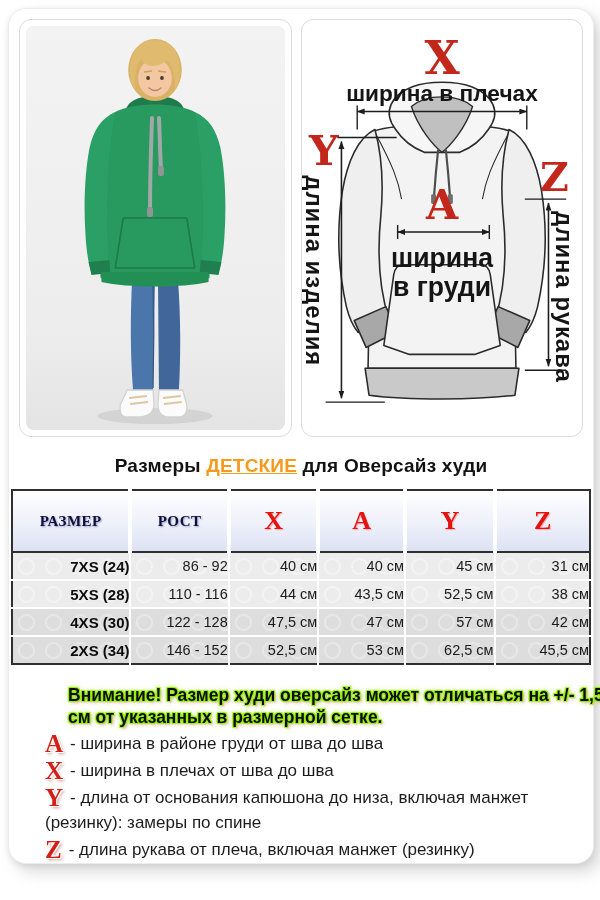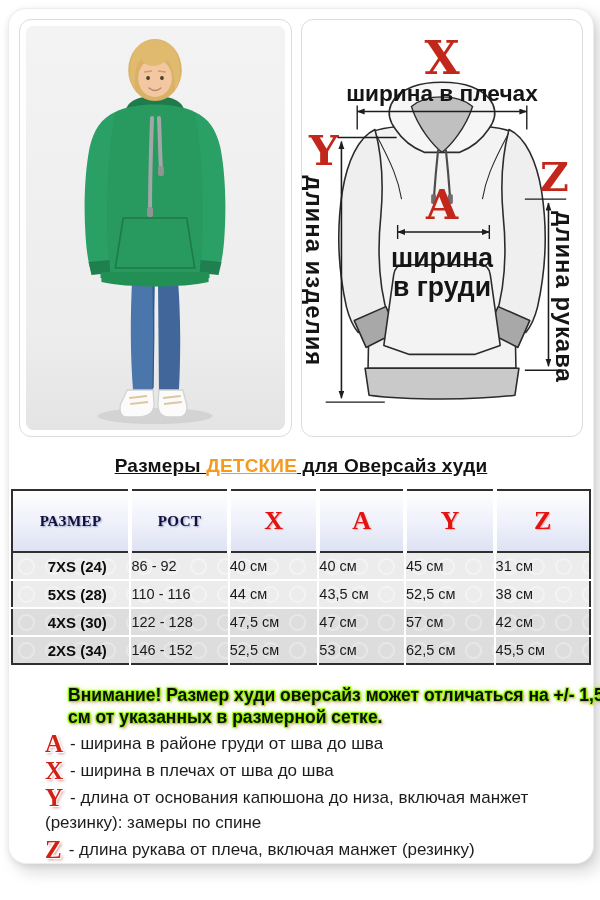--- a/index.html
+++ b/index.html
@@ -36,21 +36,21 @@
   .hoodfill{fill:#f6f6f6;stroke:#2b2b2b;stroke-width:1.6;stroke-linejoin:round;}
   .hoodin{fill:#c0c0c0;stroke:#2b2b2b;stroke-width:1.4;}
   .seam{fill:none;stroke:#2b2b2b;stroke-width:1.1;}
   .string{fill:none;stroke:#4d4d4d;stroke-width:2.2;stroke-linecap:round;}
   .mline{stroke:#1d1d1d;stroke-width:1.6;fill:none;
     marker-start:url(#arr);marker-end:url(#arr);}
   .tick{stroke:#1d1d1d;stroke-width:1.4;}
   
   .title{
     position:absolute;top:446px;left:0;width:100%;text-align:center;
-    font-size:19px;font-weight:bold;color:#121212;letter-spacing:.2px;text-decoration:underline;
+    font-size:19px;font-weight:bold;color:#121212;letter-spacing:.2px;
   }
   .title .hl{color:#f59a1d;text-decoration:underline;}
   
   .size-table{
     position:absolute;top:480px;left:2px;width:580px;
     border-collapse:collapse;border:2px solid #2f2f2f;table-layout:fixed;
   }
   .size-table th{
     height:36px;background:linear-gradient(#ffffff 0%,#eef0fa 55%,#dde2f3 100%);
     border-right:4px solid #fff;border-bottom:2px solid #2f2f2f;
@@ -59,25 +59,25 @@
   .size-table th:last-child{border-right:none;}
   .th-text{
     font-family:"Liberation Serif",serif;font-weight:bold;font-size:15px;
     color:#10103a;letter-spacing:.5px;text-shadow:1px 1px 2px #9aa0c8;
   }
   .th-letter{
     font-family:"Liberation Serif",serif;font-weight:bold;font-size:26px;
     color:#e41310;line-height:1;text-shadow:1px 1px 1px #f2b0ae;
   }
   .size-table td{
-    height:26px;text-align:left;font-size:14.5px;color:#1a1a1a;
+    height:26px;text-align:right;font-size:14.5px;color:#1a1a1a;
     border-right:2px solid #fff;border-top:2px solid #fff;padding:0;
   }
   .size-table td:last-child{border-right:none;}
-  .size-table td.cell-size{text-align:center;padding-left:12px;font-weight:bold;font-size:15px;color:#0d0d0d;margin-left:37px;}
+  .size-table td.cell-size{text-align:right;padding-left:12px;font-weight:bold;font-size:15px;color:#0d0d0d;margin-left:37px;}
   .row-a td{
     background-color:#ececec;
     background-image:radial-gradient(circle,transparent 6px,rgba(255,255,255,.35) 7px,rgba(255,255,255,.35) 8px,transparent 9px);
     background-size:27px 27px;
   }
   .row-b td{
     background-color:#dddddd;
     background-image:radial-gradient(circle,transparent 6px,rgba(255,255,255,.3) 7px,rgba(255,255,255,.3) 8px,transparent 9px);
     background-size:27px 27px;
   }

